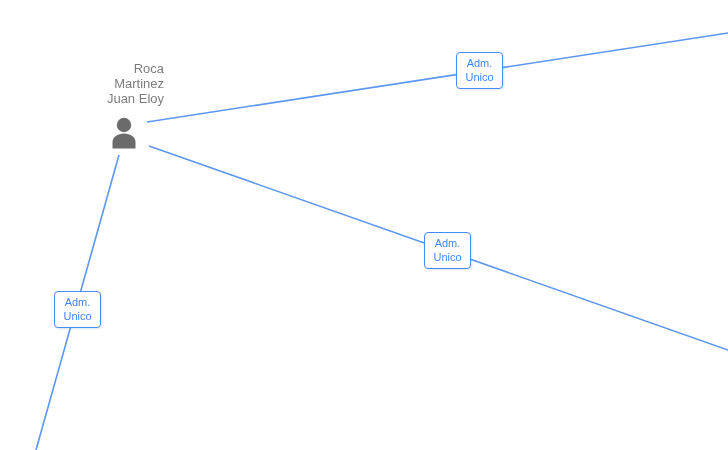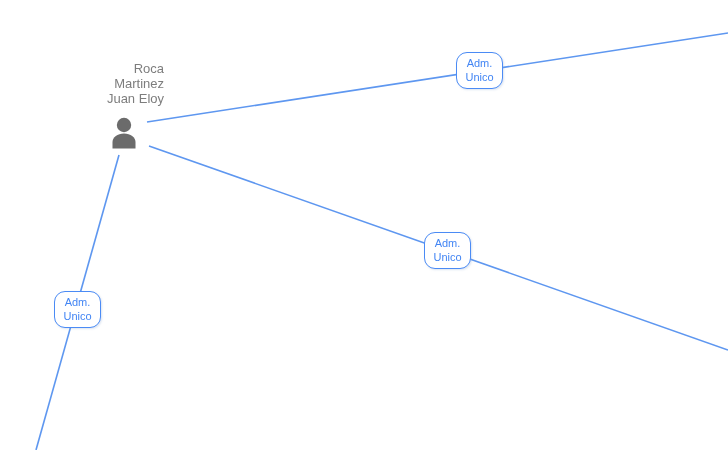--- a/index.html
+++ b/index.html
@@ -38,21 +38,21 @@
     line-height: 15px;
     color: #7d7d7d;
     cursor: default;
   }
   .badge {
     position: absolute;
     box-sizing: border-box;
     width: 47px;
     background: #ffffff;
     border: 1.5px solid #4b8bf5;
-    border-radius: 11px;
+    border-radius: 4px;
     color: #4285f4;
     font-size: 11px;
     line-height: 14px;
     text-align: center;
     padding: 3px 2px 4px 2px;
     box-shadow: 1px 1px 2px rgba(120,150,200,0.25);
   }
   .badge-top    { left: 456px; top: 52px; }
   .badge-middle { left: 424px; top: 232px; }
   .badge-left   { left: 54px;  top: 291px; }

